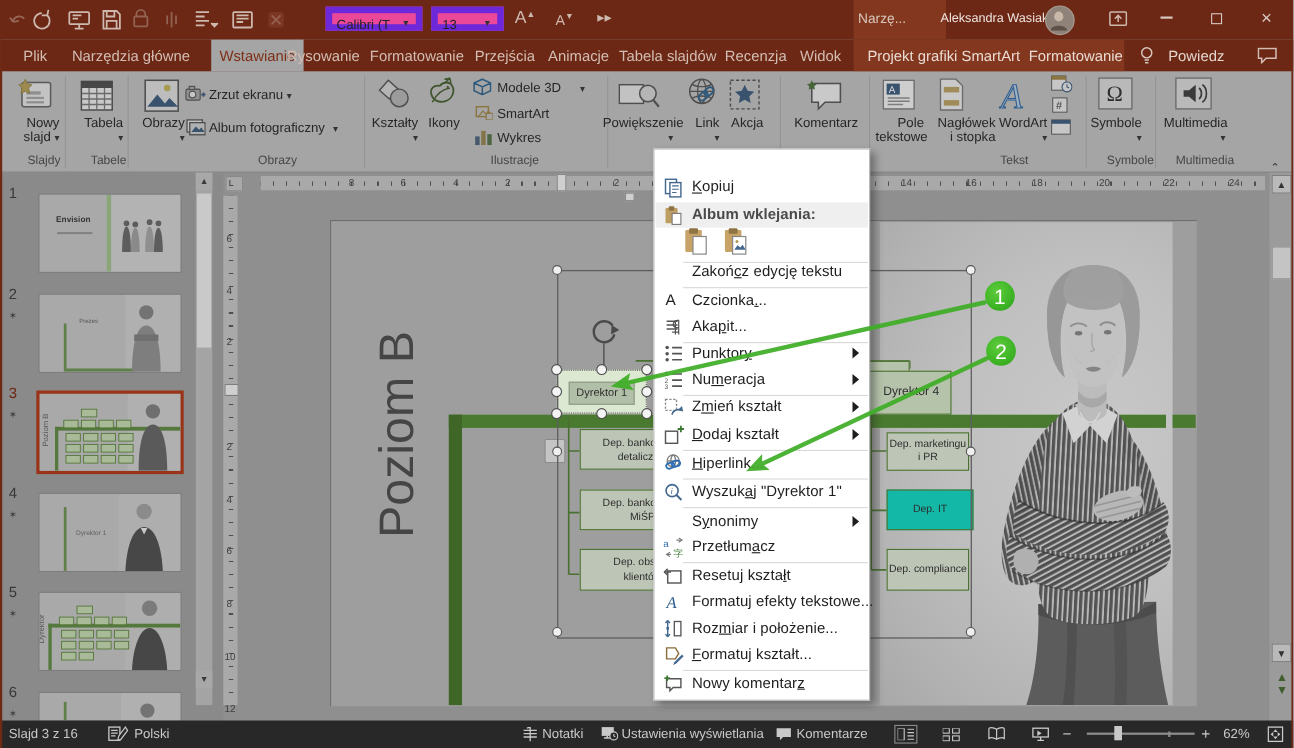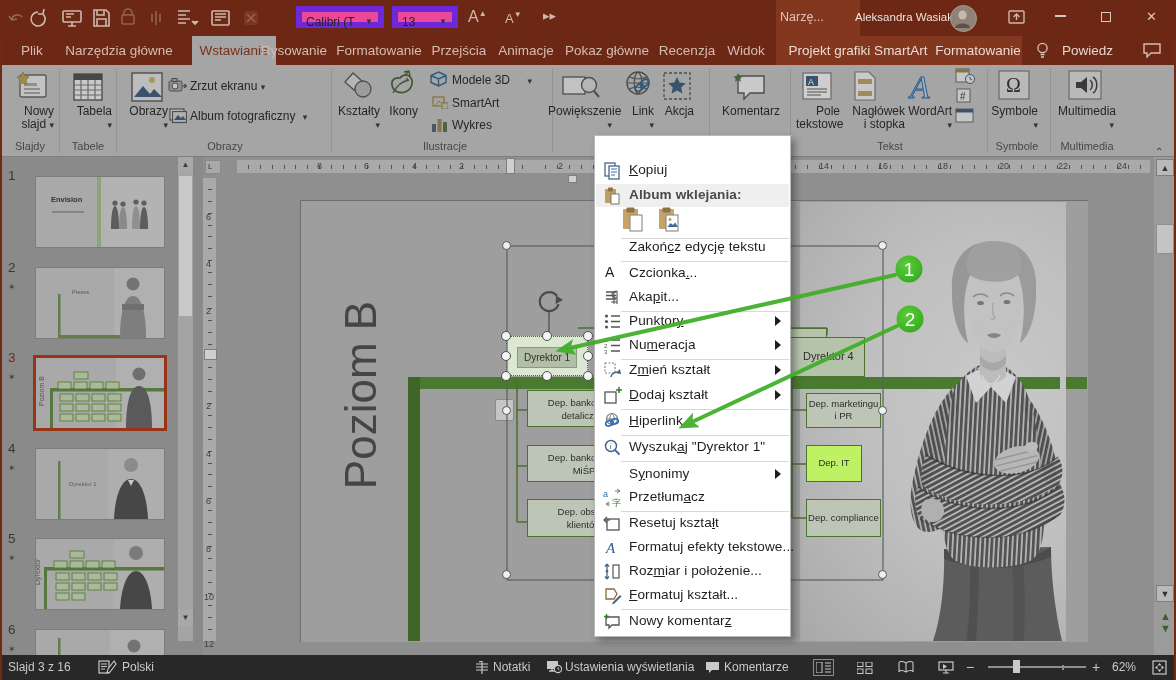--- a/index.html
+++ b/index.html
@@ -4,21 +4,21 @@
 html,body{margin:0;padding:0}
 #root{position:relative;width:1176px;height:680px;overflow:hidden;font-family:"Liberation Sans",sans-serif;background:#8f8f8f}
 .abs{position:absolute}
 #titlebar{left:0;top:0;width:1176px;height:36px;background:#6c2815}
 #tabrow{left:0;top:36px;width:1176px;height:29px;background:#6c2815}
 .fontbox{background:#ec4899;border:6px solid #6d28d9;color:#222;font-size:12px;height:22px;line-height:20px;padding:0 4px;box-sizing:border-box}
 .tab{position:absolute;top:36px;height:29px;line-height:29px;color:#d3bdb3;font-size:13.5px;text-align:center}
 .tabsel{background:#a5a5a5;color:#7d2f15}
 .ctx{background:#82371e}
 #ribbon{left:0;top:65px;width:1176px;height:92px;background:#a5a5a5;border-bottom:1px solid #7f7f7f;box-sizing:border-box}
-.rlab{position:absolute;top:140px;font-size:11px;color:#474747;text-align:center}
+.rlab{position:absolute;top:140px;font-size:11px;color:#474747;text-align:right}
 .rsep{position:absolute;top:69px;height:84px;width:1px;background:#949494}
 .rtxt{position:absolute;font-size:12px;color:#262626;text-align:right;line-height:13px}
 .chev{font-size:9px;color:#333}
 #panel{left:0;top:157px;width:203px;height:498px;background:#8a8a8a}
 .thumb{position:absolute;left:36px;width:128px;height:70px;background:#a9a9a9;box-shadow:0 0 0 1px #7c7c7c}
 .tnum{position:absolute;left:8px;font-size:13.5px;color:#383838}
 .tstar{position:absolute;left:8px;font-size:9px;color:#3e3e3e}
 .rnum{position:absolute;font-size:9px;color:#3f3f3f}
 #statusbar{left:0;top:655px;width:1176px;height:25px;background:#282828;color:#c9c9c9;font-size:12px;border-bottom:2px solid #6e2a15}
 .sbi{position:absolute;top:655px;height:25px;line-height:24px;color:#c9c9c9;font-size:12px}
@@ -86,21 +86,21 @@
 
 <div id="tabrow" class="abs"></div>
 <div class="abs ctx" style="left:776px;top:36px;width:246px;height:29px"></div>
 <div class="tab" style="left:12px;width:40px">Plik</div>
 <div class="tab" style="left:62px;width:114px">Narzędzia główne</div>
 <div class="tab tabsel" style="left:192px;width:84px">Wstawianie</div>
 <div class="tab" style="left:256px;width:76px">Rysowanie</div>
 <div class="tab" style="left:332px;width:94px">Formatowanie</div>
 <div class="tab" style="left:426px;width:66px">Przejścia</div>
 <div class="tab" style="left:492px;width:68px">Animacje</div>
-<div class="tab" style="left:560px;width:94px">Pokaz główne</div>
+<div class="tab" style="left:560px;width:94px">Tabela slajdów</div>
 <div class="tab" style="left:654px;width:66px">Recenzja</div>
 <div class="tab" style="left:720px;width:52px">Widok</div>
 <div class="tab" style="left:782px;width:152px;color:#eadcd4">Projekt grafiki SmartArt</div>
 <div class="tab" style="left:934px;width:88px;color:#eadcd4">Formatowanie</div>
 <svg class="abs" style="left:1036px;top:42px" width="13" height="18" viewBox="0 0 13 18">
       <circle cx="6.5" cy="6" r="4.6" fill="none" stroke="#d8c8c0" stroke-width="1.3"></circle>
       <path d="M4.5 12.5 h4 M5 15 h3" stroke="#d8c8c0" stroke-width="1.3"></path>
     </svg>
 <div class="tab" style="left:1062px;width:56px;text-align:left;color:#e4d6cf">Powiedz</div>
 <svg class="abs" style="left:1143px;top:43px" width="18" height="15" viewBox="0 0 18 15">
@@ -512,21 +512,21 @@
  <path d="M106 28 C90 28 80 38 82 54 C94 60 118 60 130 54 C132 38 122 28 106 28 z" fill="#9f9f9f"></path>
 
 </g>
 </svg>
 
 <div class="gbox" style="left:527px;top:390px;width:114px;height:37px;background:#bdc5b6;padding-top:5px;line-height:13px;font-size:9.5px">Dep. bankowości<br>detalicznej</div>
 <div class="gbox" style="left:527px;top:445px;width:114px;height:37px;background:#bdc5b6;padding-top:5px;line-height:13px;font-size:9.5px">Dep. bankowości<br>MiŚP</div>
 <div class="gbox" style="left:527px;top:499px;width:114px;height:38px;background:#bdc5b6;padding-top:5px;line-height:13px;font-size:9.5px">Dep. obsługi<br>klientów</div>
 
 <div class="gbox" style="left:806px;top:393px;width:75px;height:35px;background:#bdc5b6;padding-top:4px;line-height:12px;font-size:9.5px">Dep. marketingu<br>i PR</div>
-<div class="gbox" style="left:806px;top:445px;width:56px;height:37px;background:#bef264;line-height:34px;font-size:9.5px">Dep. IT</div>
+<div class="gbox" style="left:806px;top:445px;width:79px;height:37px;background:#14b8a6;line-height:34px;font-size:9.5px">Dep. IT</div>
 <div class="gbox" style="left:806px;top:499px;width:75px;height:38px;background:#bdc5b6;line-height:35px;font-size:9.5px;white-space:nowrap">Dep. compliance</div>
 
 <div class="abs" style="left:770px;top:328px;width:57px;height:11px;background:#b6c3ab;border:1.5px solid #4b7231;box-sizing:border-box;z-index:22"></div>
 <div class="gbox" style="left:737px;top:337px;width:128px;height:40px;background:#b6c3ab;line-height:37px;font-size:11px;text-align:left;padding-left:65px">Dyrektor 4</div>
 
 <div class="abs" style="left:506px;top:336px;width:82px;height:40px;background:#dce8d2;border:1.5px dotted #5a5a5a;box-sizing:border-box;z-index:23"></div>
 <div class="abs" style="left:517px;top:347px;width:60px;height:21px;background:#b2bfa8;border:1px solid #8a9a80;box-sizing:border-box;z-index:24;font-size:10px;color:#2d2d2d;text-align:center;line-height:20px">Dyrektor 1</div>
 <svg class="abs" style="left:535px;top:288px;z-index:24" width="30" height="50" viewBox="0 0 30 50">
       <path d="M22 8 a9.5 9.5 0 1 0 1.5 8" stroke="#4a4a4a" stroke-width="2.2" fill="none"></path>
       <path d="M28 12 l-7.5 4 0.5-8.5 z" fill="#4a4a4a"></path>

